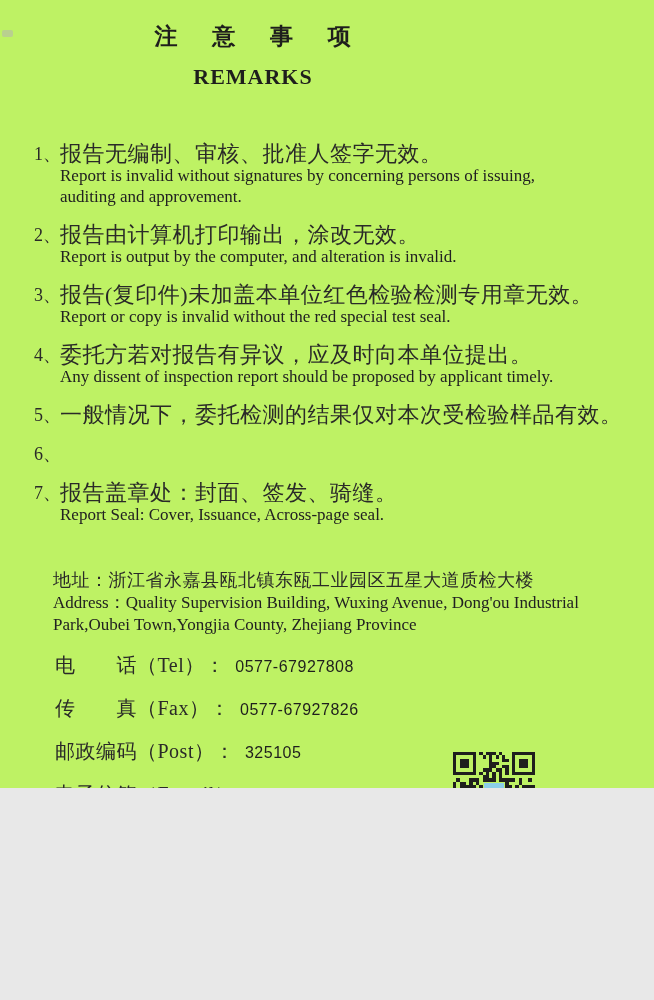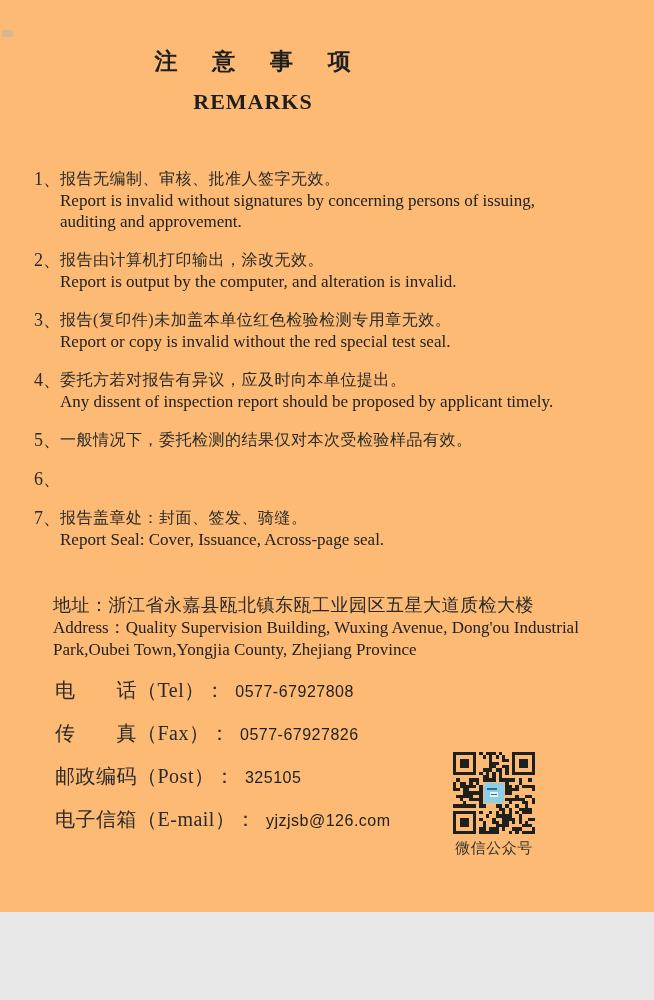--- a/index.html
+++ b/index.html
@@ -1,22 +1,22 @@
 <!DOCTYPE html>
 <html><head>
 <meta charset="utf-8">
 <style>
   html,body{margin:0;padding:0;background:#e8e8e8;}
   .page{
     position:relative;
-    width:654px;height:912px;
+    width:654px;height:788px;
     margin:0 auto;
-    background:#fdba74;
+    background:#bef264;
     box-sizing:border-box;
-    padding-top:48px;
+    padding-top:23px;
     font-family:"Liberation Serif","DejaVu Serif",serif;
     color:#262624;
     overflow:hidden;
   }
   .smudge{
     position:absolute;left:2px;top:30px;width:11px;height:7px;
     background:#b5b5b3;opacity:.55;border-radius:2px;
   }
   .titles{width:506px;text-align:center;}
   .title-cn{
@@ -28,21 +28,21 @@
     line-height:24px;letter-spacing:1px;
   }
   .items{
     list-style:none;margin:54px 0 0 0;padding:0 20px 0 34px;
   }
   .item{display:flex;margin-bottom:17px;}
   .item .num{
     flex:none;width:26px;font-size:18px;line-height:22px;color:#2a2a28;
   }
   .item .cn{
-    font-size:16px;line-height:22px;letter-spacing:.5px;color:#2a2a28;
+    font-size:22px;line-height:22px;letter-spacing:.5px;color:#2a2a28;
   }
   .item .en{
     font-size:17px;line-height:21px;white-space:pre-line;color:#212121;
   }
   .address{margin:43px 20px 0 53px;}
   .address .cn{font-size:18px;line-height:24px;letter-spacing:.5px;color:#2a2a28;}
   .address .en{font-size:17px;line-height:22px;white-space:pre-line;color:#212121;}
   .contacts{margin:17px 0 0 55px;}
   .crow{margin-bottom:17px;line-height:24px;font-size:20px;color:#2a2a28;white-space:nowrap;}
   .clabel{display:inline-block;letter-spacing:.5px;font-family:Liberation Mono, monospace;}

